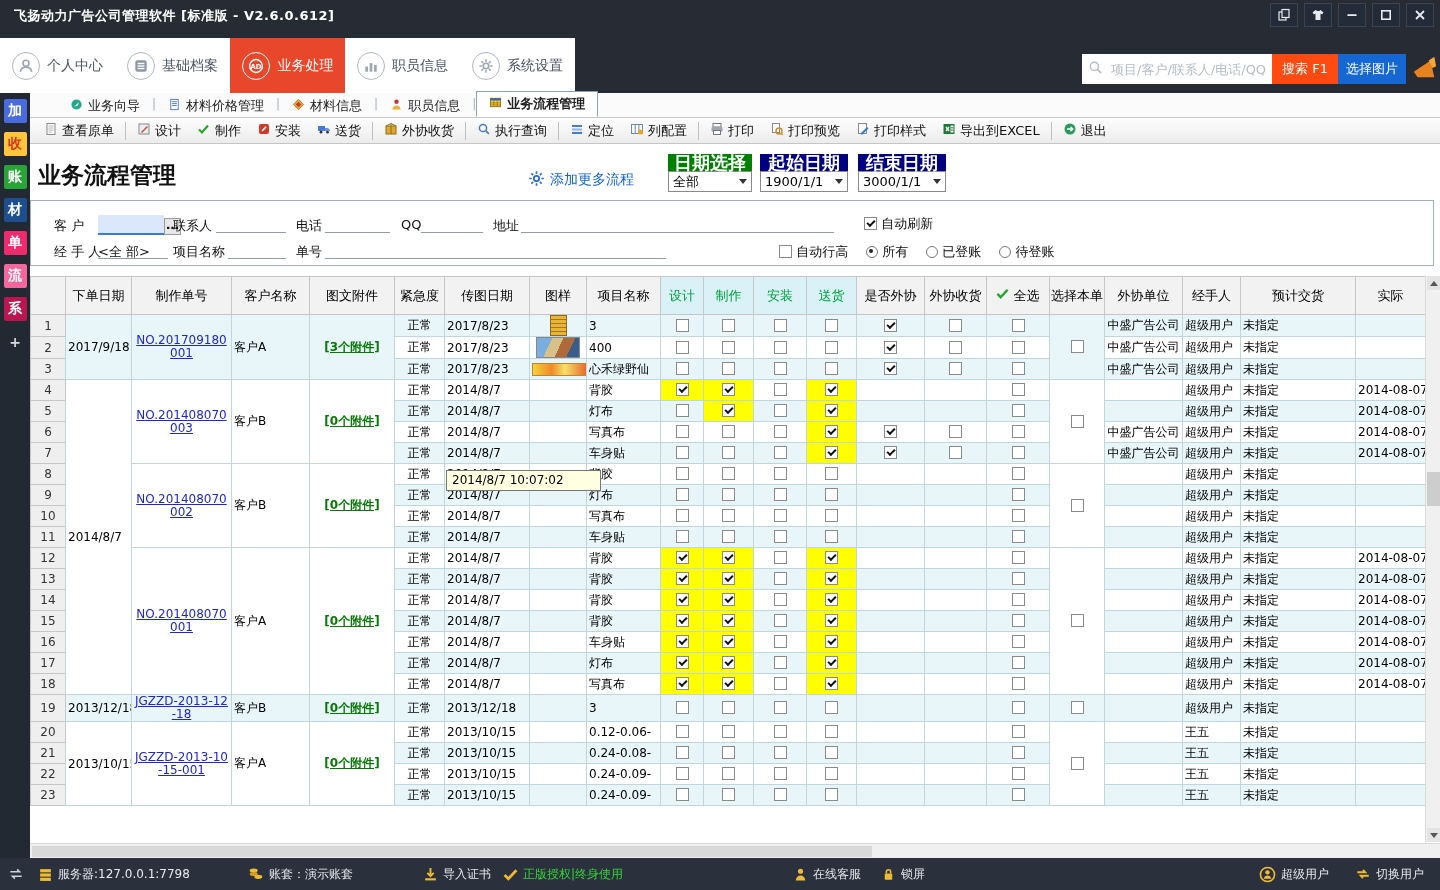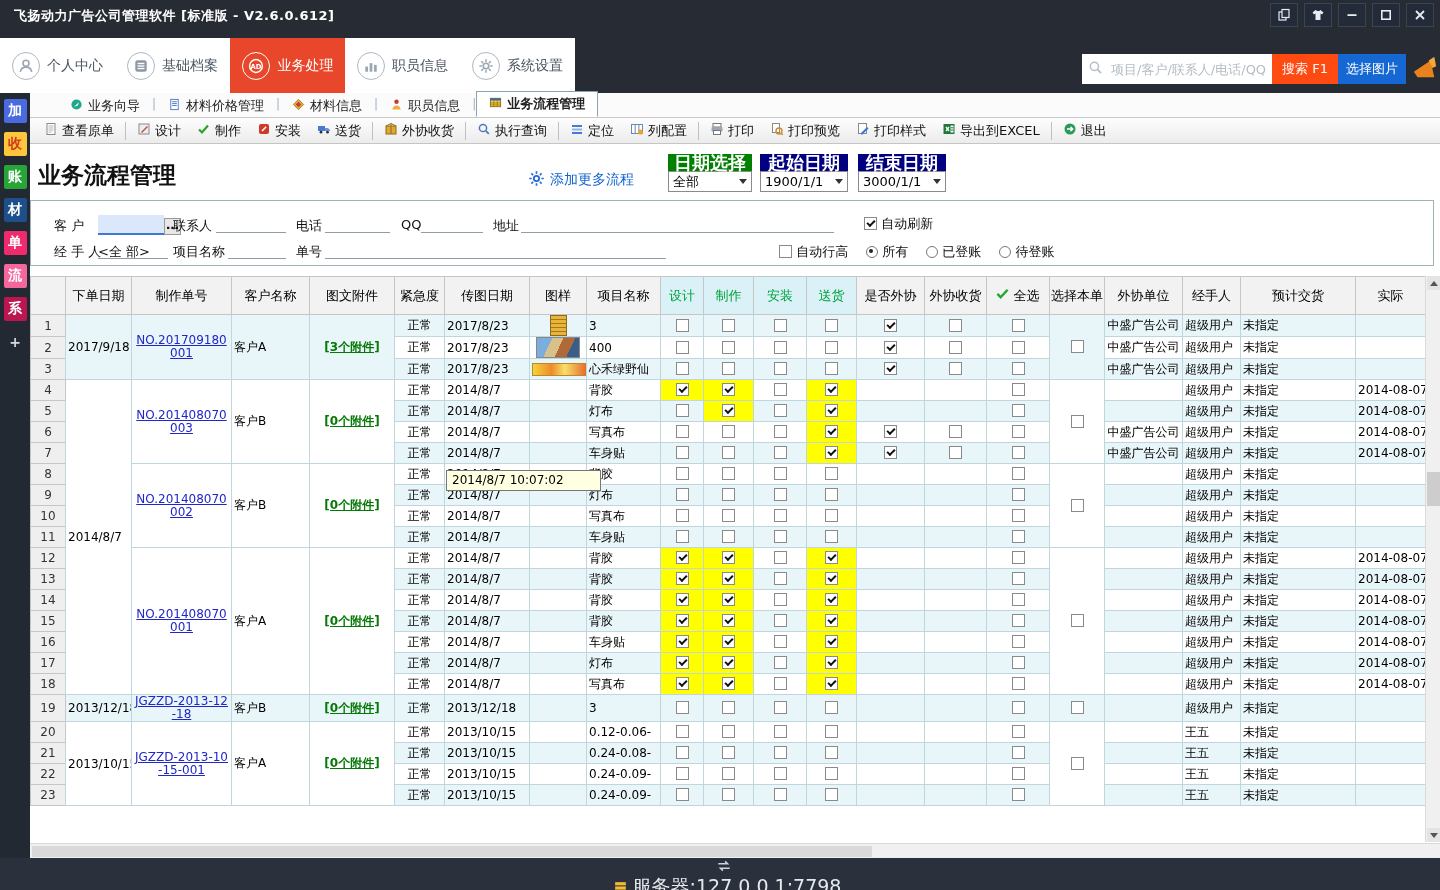--- a/index.html
+++ b/index.html
@@ -81,21 +81,21 @@
   .gf-box{position:absolute;left:101px;top:0;width:100px;height:18px;background:#fff;border:1px solid #555;line-height:18px;padding-left:4px;font-size:12px;}
   .vscroll{position:absolute;left:1425px;top:276px;width:15px;height:566px;background:#f0f0f0;border-left:1px solid #dadada;}
   .vs-up,.vs-dn{position:absolute;left:1px;width:13px;height:14px;background:#e4e4e4;display:flex;align-items:center;justify-content:center;cursor:pointer;}
   .vs-up{top:0;} .vs-dn{bottom:0;}
   .tri-up{width:0;height:0;border-left:4px solid transparent;border-right:4px solid transparent;border-bottom:5px solid #555;}
   .tri-dn{width:0;height:0;border-left:4px solid transparent;border-right:4px solid transparent;border-top:5px solid #555;}
   .vs-thumb{position:absolute;left:1px;top:196px;width:13px;height:34px;background:#cdcdcd;cursor:pointer;}
   .hscroll{position:absolute;left:30px;top:843px;width:1410px;height:15px;background:#f0f0f0;border-top:1px solid #dadada;}
   .hs-thumb{position:absolute;left:2px;top:2px;width:840px;height:11px;background:#d9d9d9;cursor:pointer;}
   
-  .statusbar{position:absolute;left:0;bottom:0;width:1440px;height:32px;background:#2b313c;color:#e6e9ee;display:flex;align-items:center;font-size:19px;flex-direction:column;}
+  .statusbar{position:absolute;left:0;bottom:0;width:1440px;height:32px;background:#2b313c;color:#e6e9ee;display:flex;align-items:center;font-size:12px;}
   .sb-item{display:flex;align-items:center;gap:5px;white-space:nowrap;}
   .sb-green{color:#35d43a;}
   .sb-right{margin-left:auto;display:flex;align-items:center;gap:26px;padding-right:16px;}
 </style>
 </head>
 <body>
 
 <div class="screen">
 
   <div class="titlebar">

